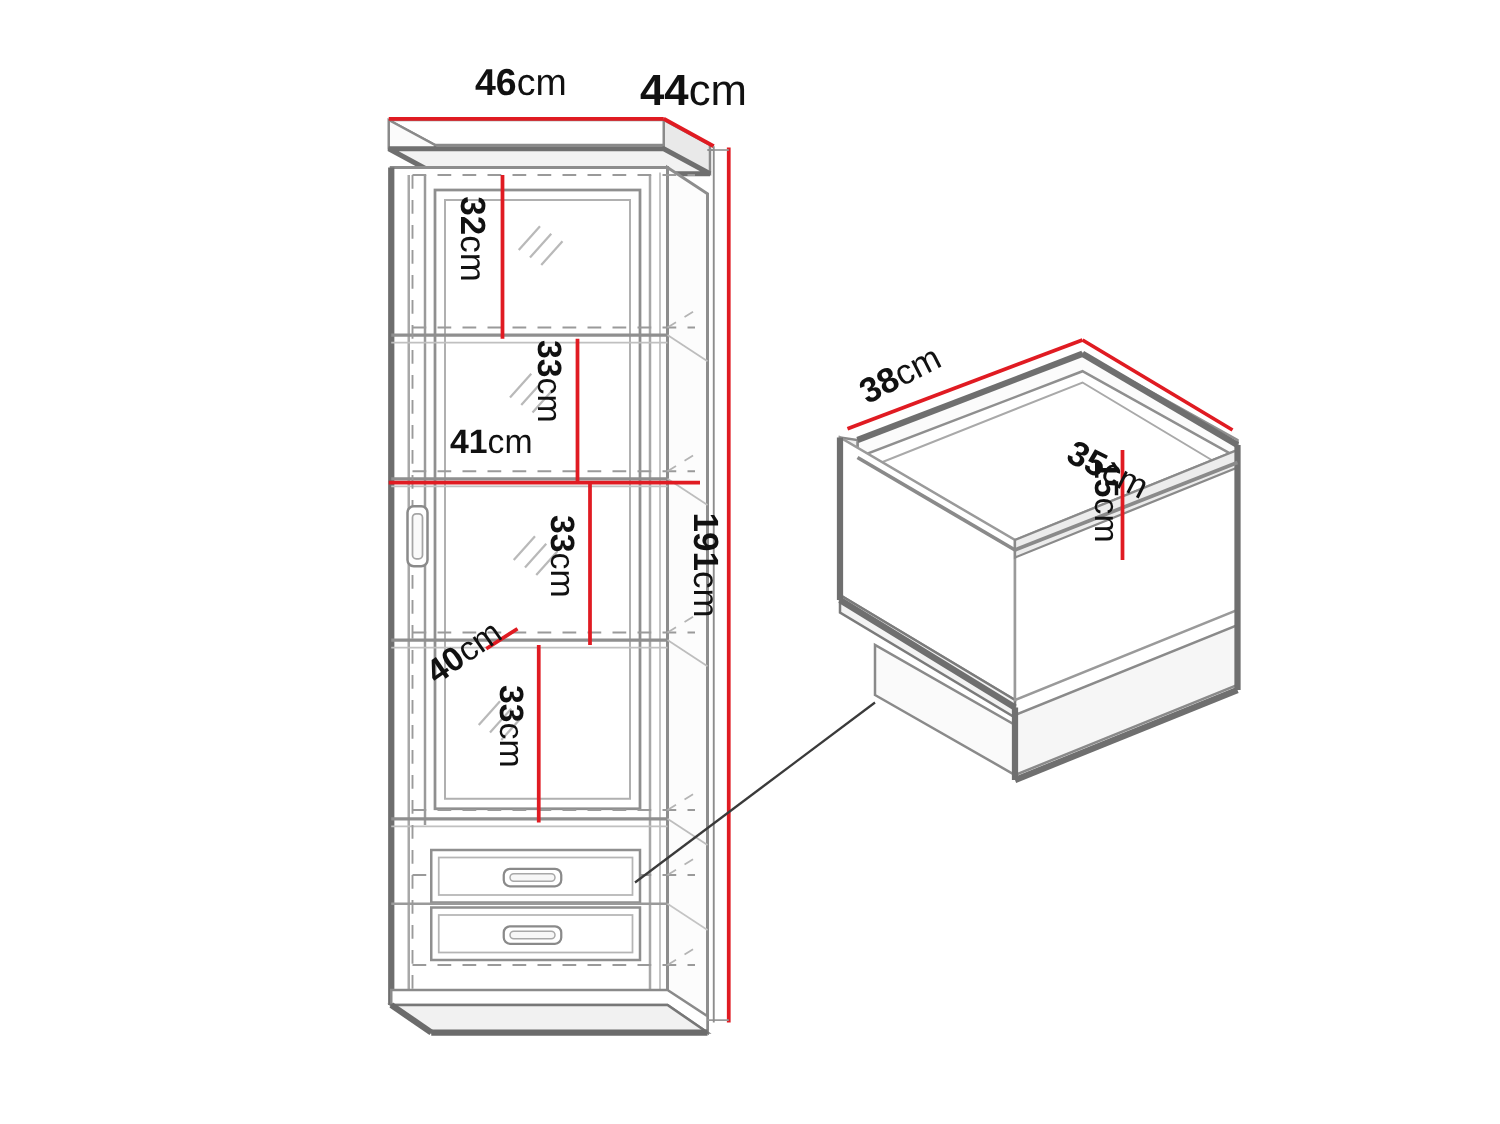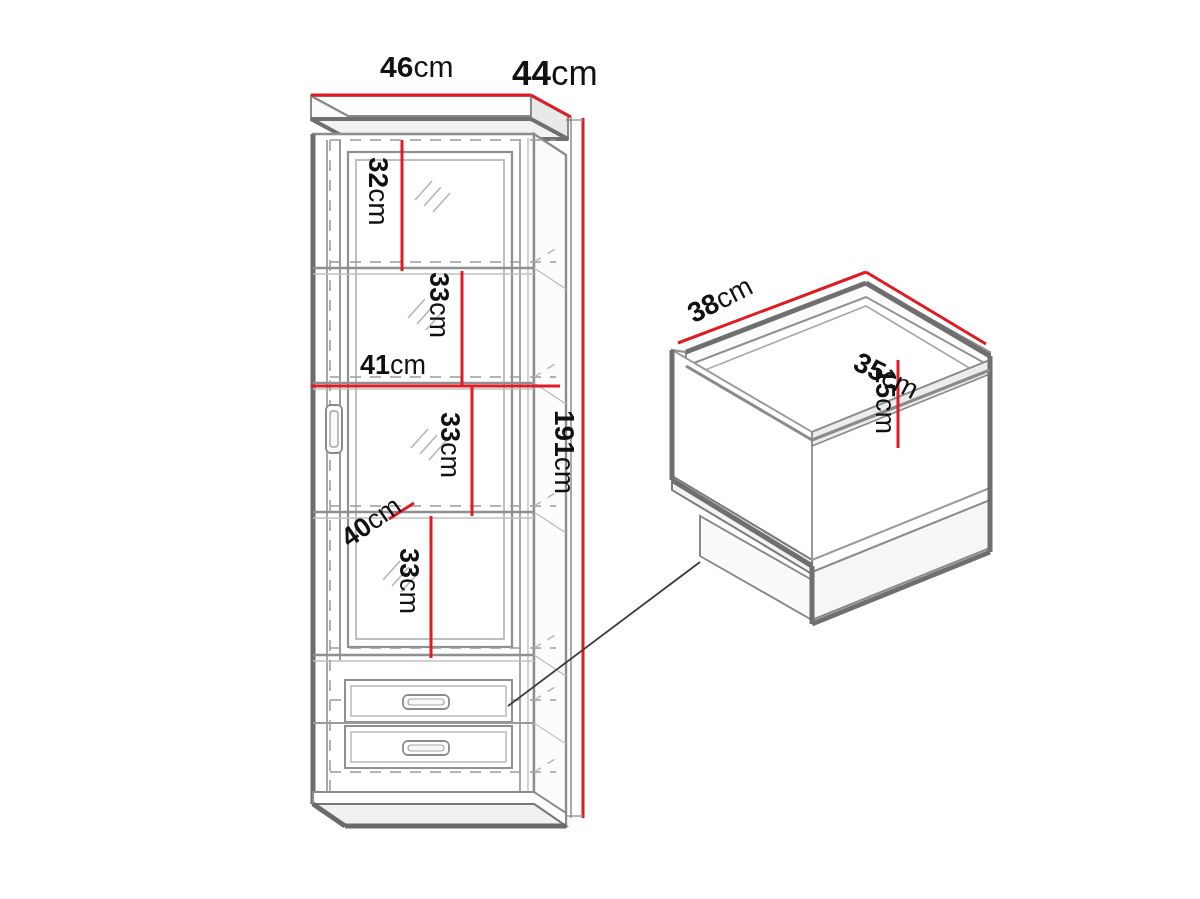--- a/index.html
+++ b/index.html
@@ -55,21 +55,21 @@
     transform: rotate(90deg); transform-origin: left top;
   }
   .t33b {
     left: 463px; top: 412px; font-size: 27px;
     transform: rotate(90deg); transform-origin: left top;
   }
   .t33c {
     left: 422px; top: 548px; font-size: 27px;
     transform: rotate(90deg); transform-origin: left top;
   }
-  .t41 { left: 360px; top: 352px; font-size: 27px; }
+  .t41 { left: 360px; top: 340px; font-size: 27px; }
   .t40 {
     left: 352px; top: 525px; font-size: 27px;
     transform: rotate(-35deg); transform-origin: left bottom;
   }
   .t38 {
     left: 696px; top: 300px; font-size: 28px;
     transform: rotate(-27deg); transform-origin: left bottom;
   }
   .t35 {
     left: 862px; top: 348px; font-size: 28px;

